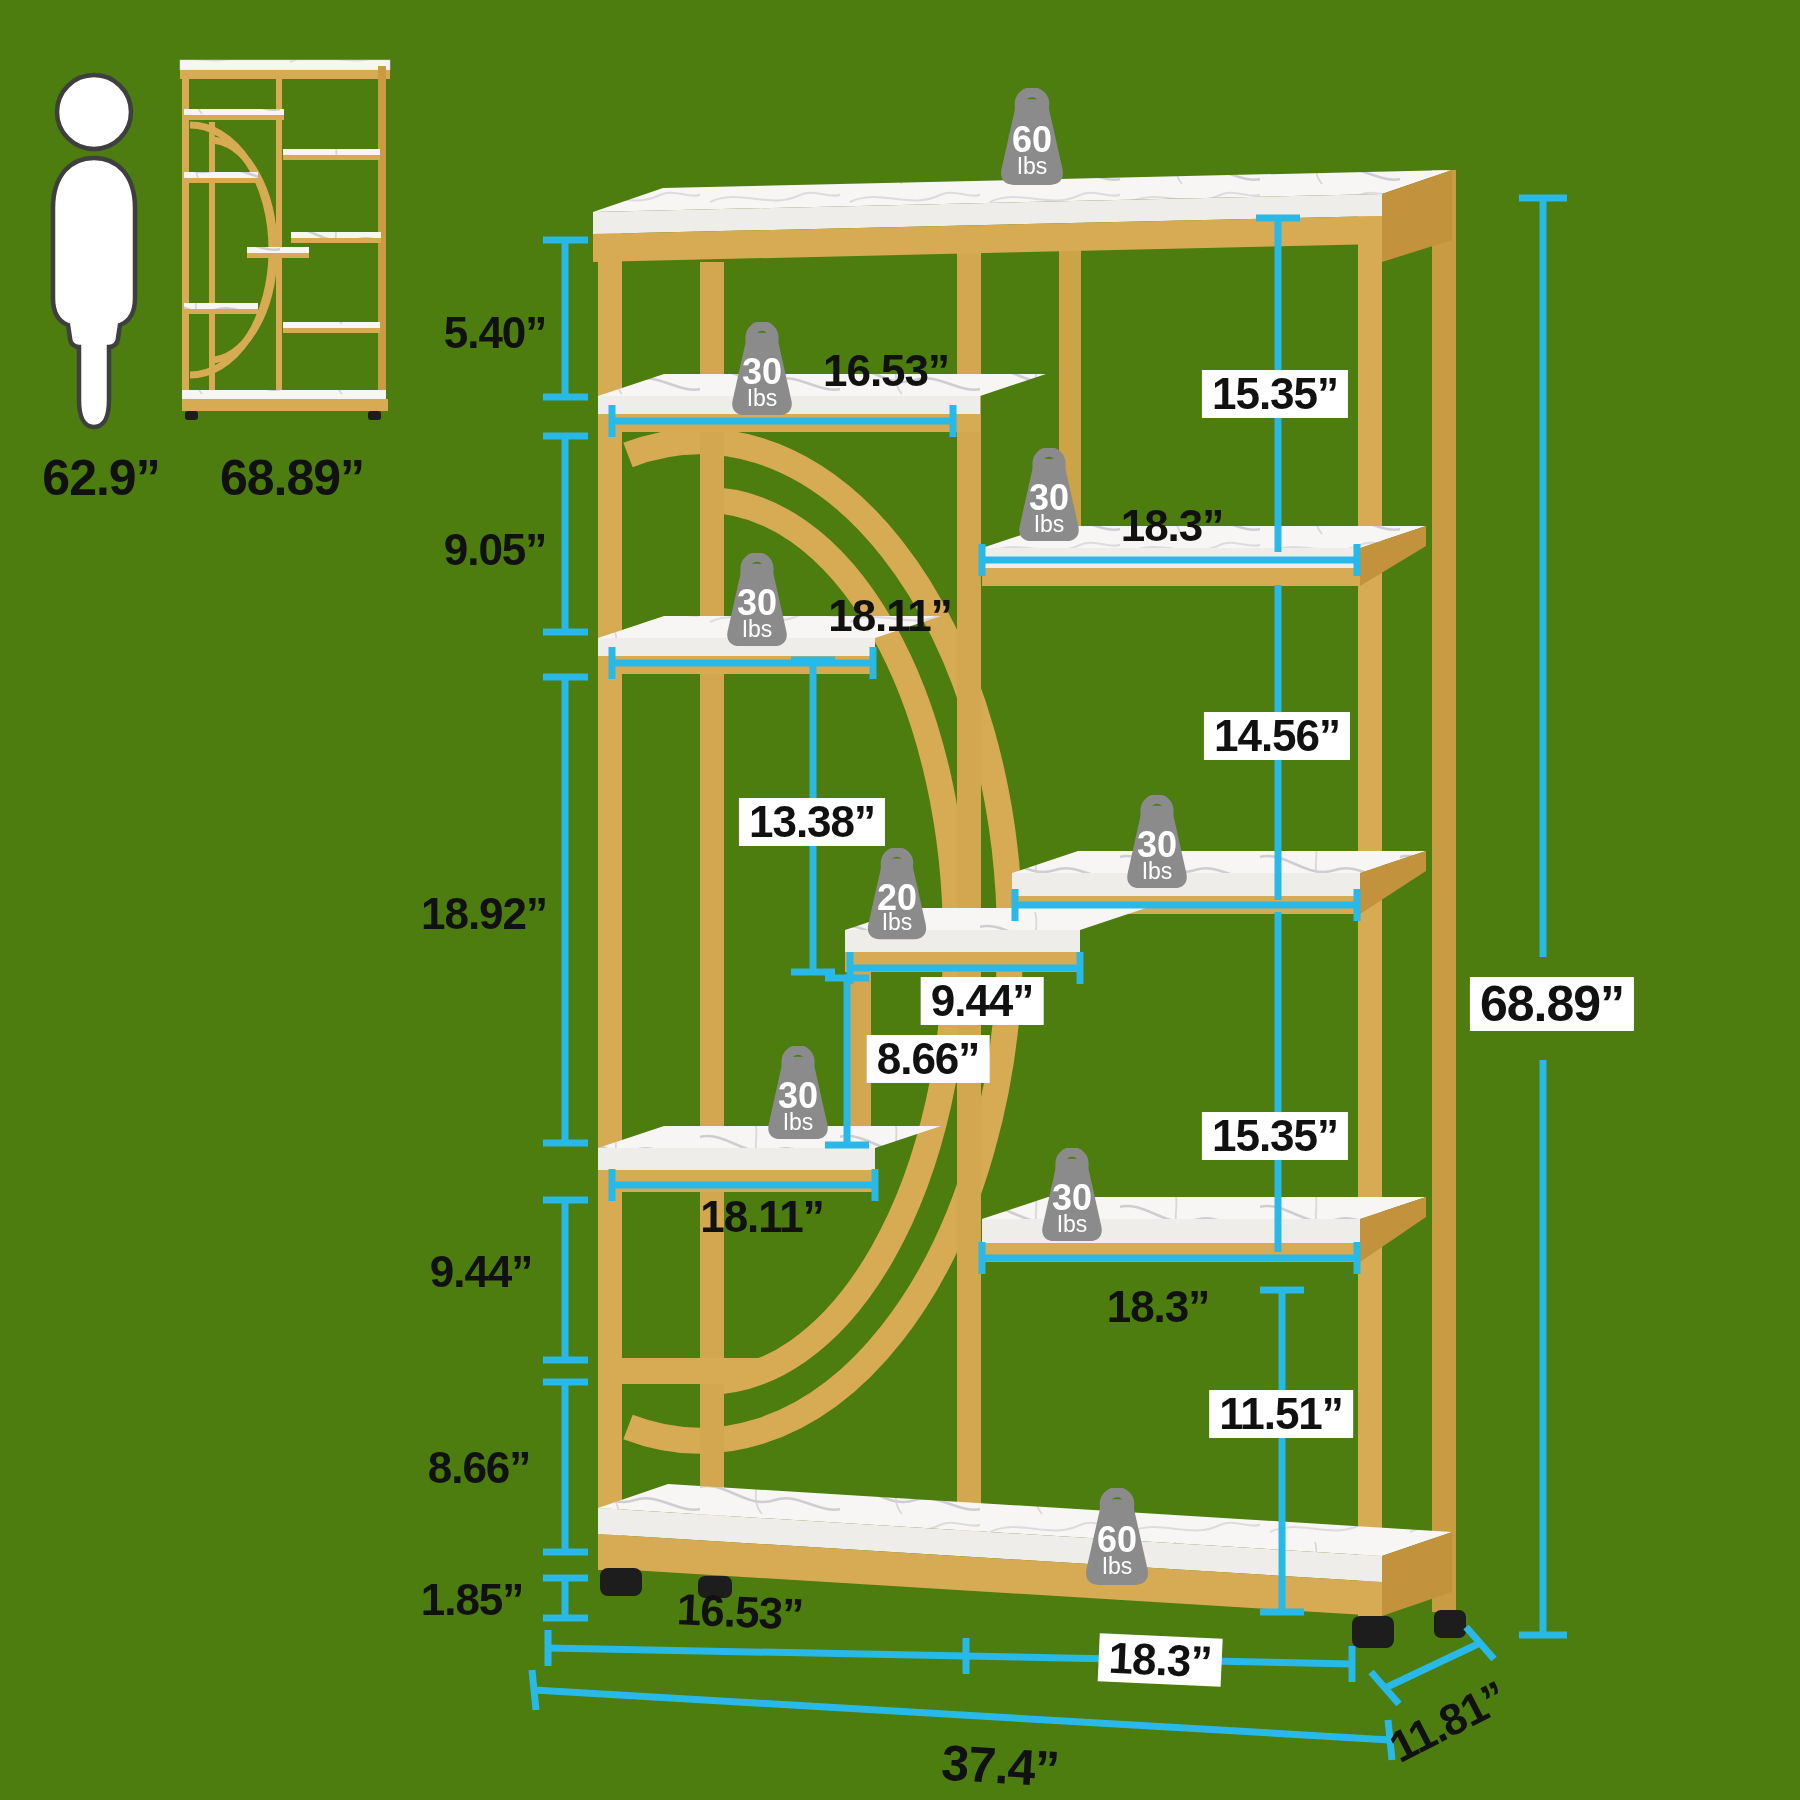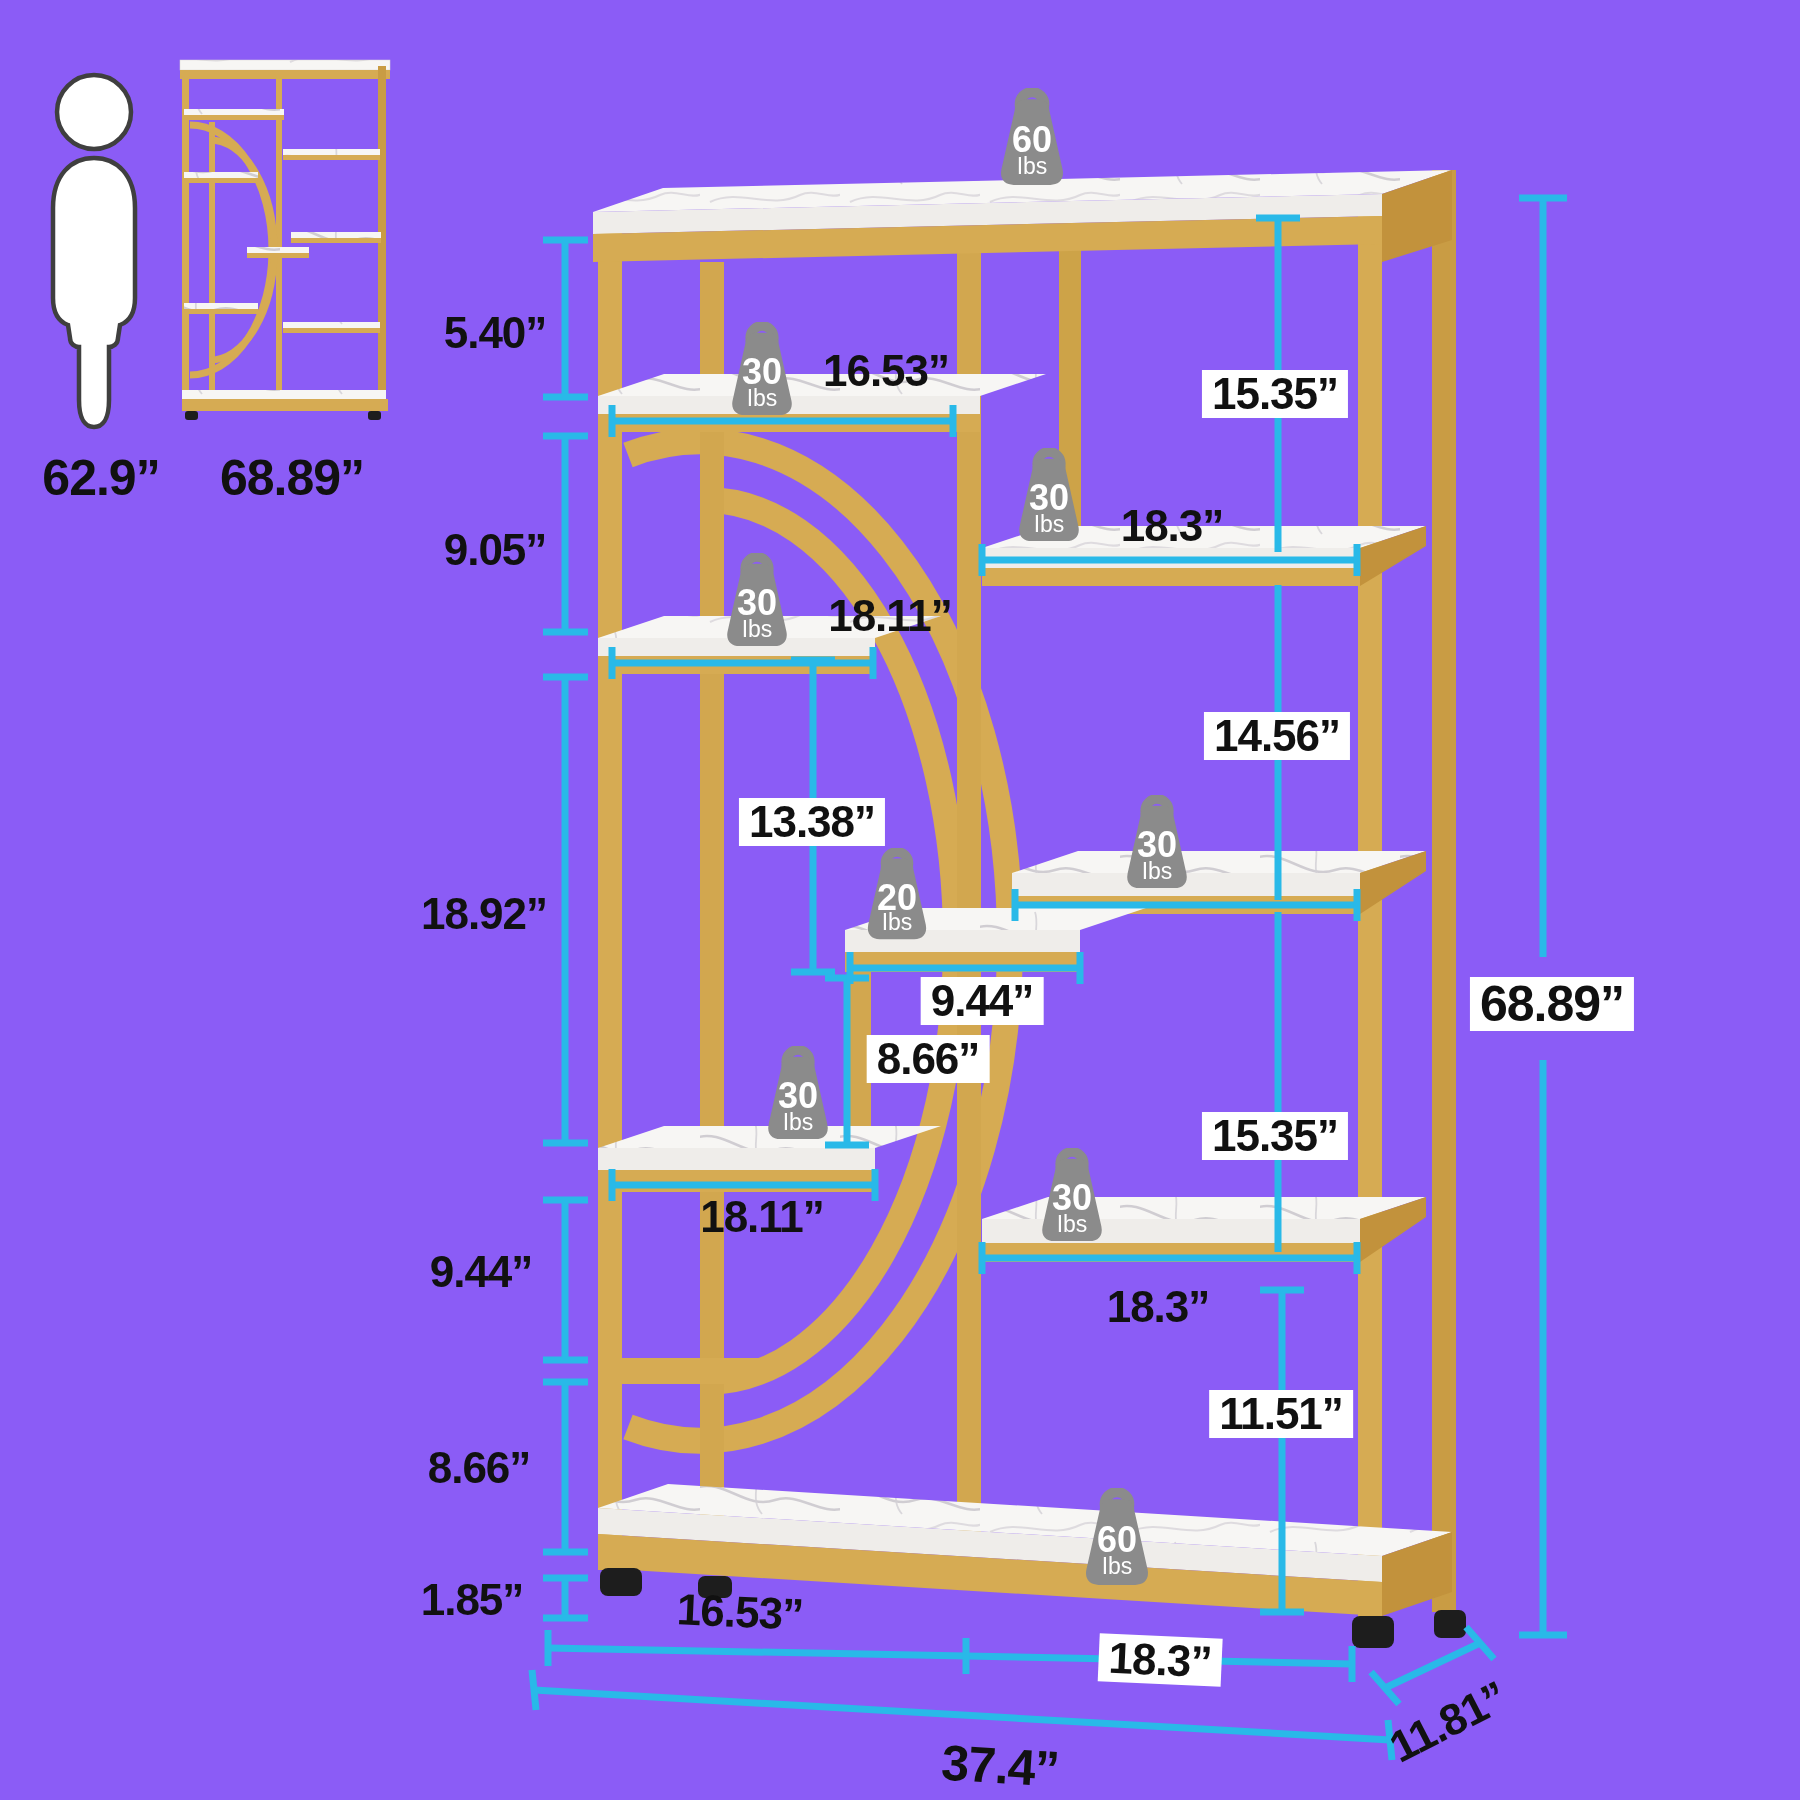--- a/index.html
+++ b/index.html
@@ -1,16 +1,16 @@
 <!DOCTYPE html>
 <html><head>
 <meta charset="utf-8">
 <style>
   html,body{margin:0;padding:0;background:#ffffff;}
-  #stage{position:relative;width:1800px;height:1800px;background:#8b5cf6;overflow:hidden;
+  #stage{position:relative;width:1800px;height:1800px;background:#4d7c0f;overflow:hidden;
          font-family:"Liberation Sans", sans-serif;}
   svg{position:absolute;left:0;top:0;}
   .dim-label{position:absolute;transform:translate(-50%,-50%);font-weight:bold;font-size:44px;
              color:#111;white-space:nowrap;letter-spacing:-1px;line-height:1;}
   .dim-label.sm{font-size:50px;}
   .dim-label.lg{font-size:50px;}
   .dim-label.bg{background:#ffffff;padding:2px 10px;}
   .rot2{transform:translate(-50%,-50%) rotate(2.5deg);}
   .rot3{transform:translate(-50%,-50%) rotate(3.5deg);}
   .rotm27{transform:translate(-50%,-50%) rotate(-27deg);}

